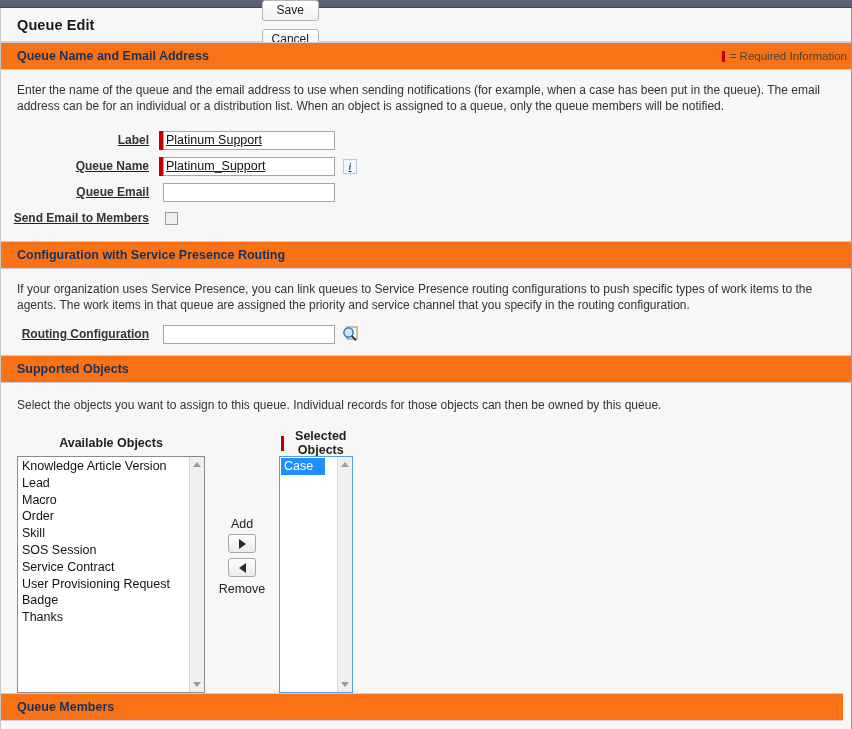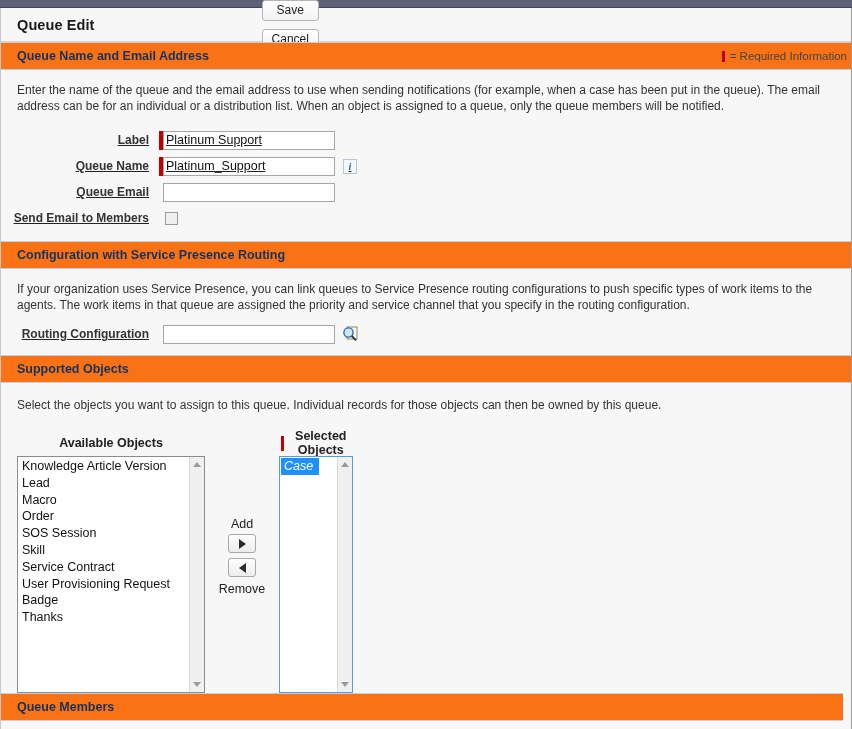--- a/index.html
+++ b/index.html
@@ -247,22 +247,21 @@
     line-height: 16.8px;
     color: #111;
     padding-left: 3px;
     white-space: nowrap;
     cursor: pointer;
   }
   .opt.selected {
     background: #1e90ff;
     color: #ffffff;
     display: inline-block;
-    padding-right: 6px;
-    font-style: italic;
+    padding-right: 12px;
   }
   .sel-wrap { padding-left: 1px; }
 
   
   .sbar {
     position: absolute;
     top: 0; right: 0; bottom: 0;
     width: 15px;
     background: #f0f0f0;
     border-left: 1px solid #d8d8d8;
@@ -394,22 +393,22 @@
       <div class="objects-grid">
 
         <div class="col-avail">
           <div class="list-caption">Available Objects</div>
           <div class="listbox">
             <div class="opts">
                 <div class="opt">Knowledge Article Version</div>
                 <div class="opt">Lead</div>
                 <div class="opt">Macro</div>
                 <div class="opt">Order</div>
+                <div class="opt">Skill</div>
                 <div class="opt">SOS Session</div>
-                <div class="opt">Skill</div>
                 <div class="opt">Service Contract</div>
                 <div class="opt">User Provisioning Request</div>
                 <div class="opt">Badge</div>
                 <div class="opt">Thanks</div>
               </div>
             <div class="sbar">
               <div class="sbtn">
                   <span class="tri up"></span>
                 </div>
               <div class="sbtn bottom">

